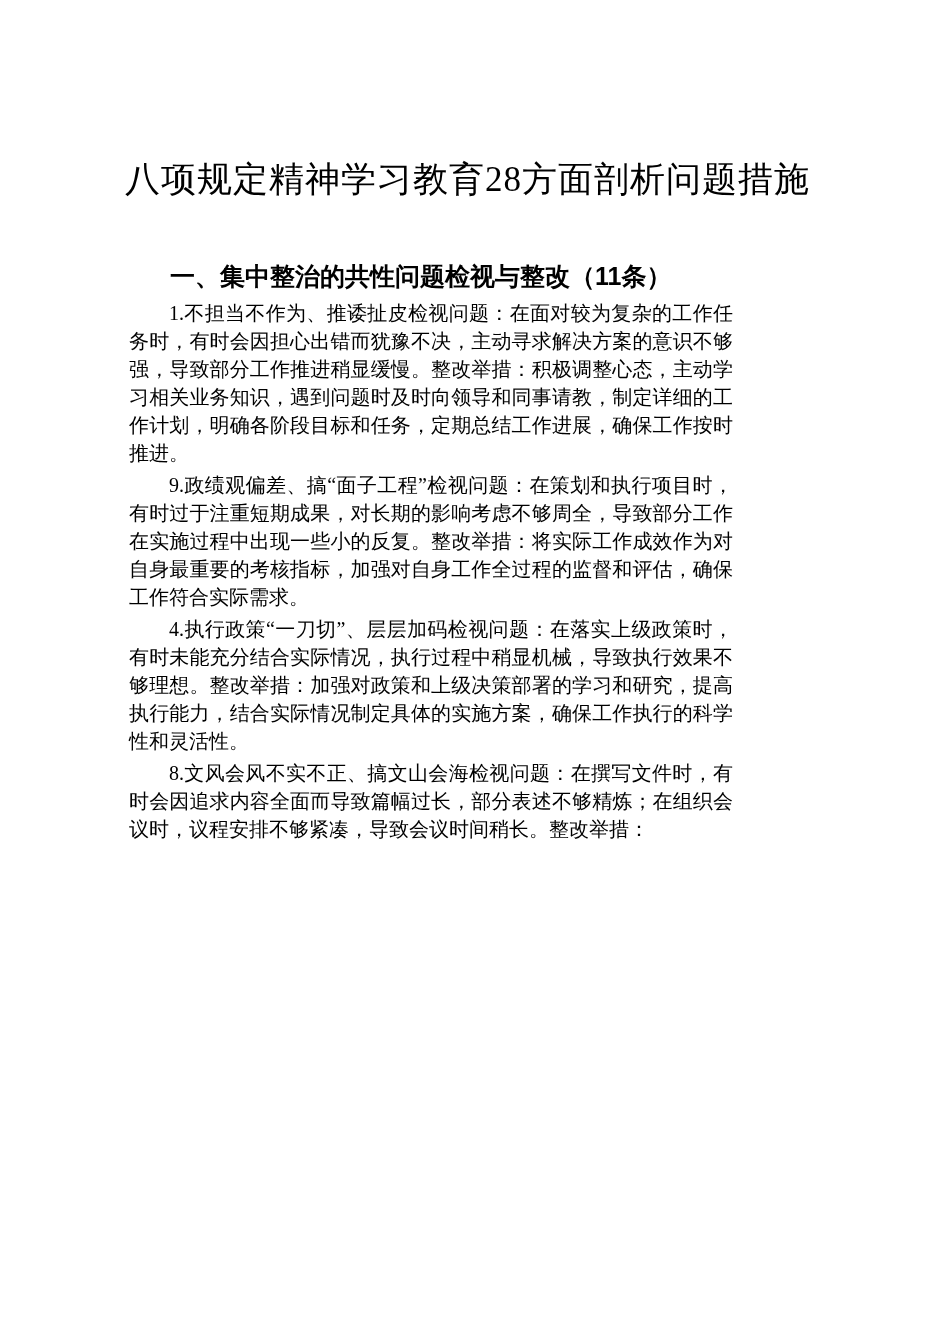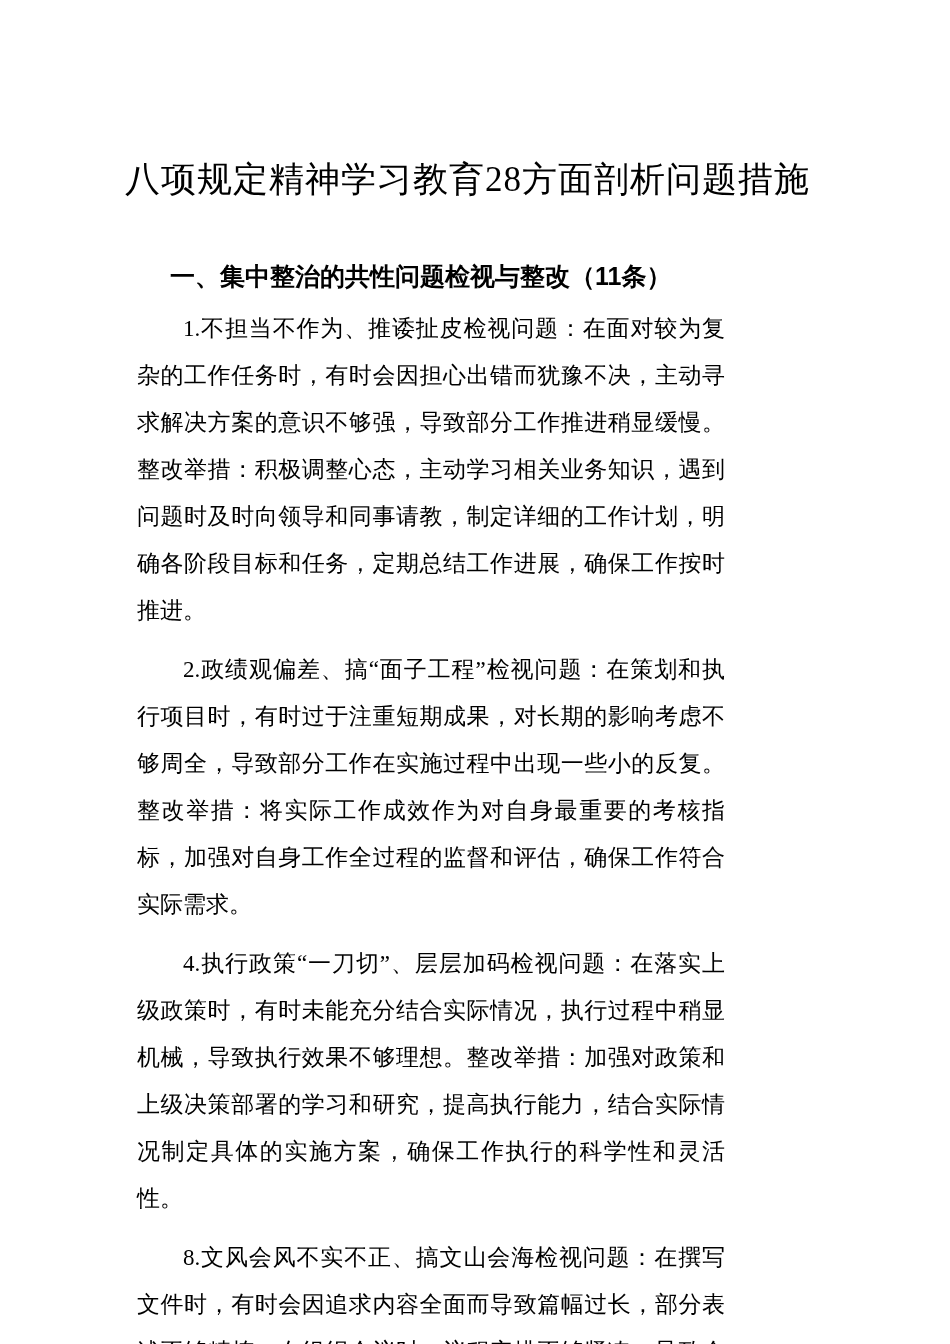--- a/index.html
+++ b/index.html
@@ -38,41 +38,41 @@
     line-height: 34px;
     font-weight: 700;
     font-family: "Liberation Sans", "DejaVu Sans", sans-serif;
     text-indent: 1.8em;
     white-space: nowrap;
   }
   .body-text {
     margin-top: 6px;
   }
   .body-text p {
-    margin: 12px;
-    font-size: 23px;
-    line-height: 47px;
+    margin: 4px;
+    font-size: 20px;
+    line-height: 28px;
     font-family: "Liberation Serif", "DejaVu Serif", serif;
     text-align: justify;
     text-justify: inter-ideograph;
     text-indent: 2em;
     word-break: break-all;
   }
 </style>
 </head>
 <body>
 
 <div class="page">
   <div class="doc">
 
     <h1 class="doc-title">八项规定精神学习教育28方面剖析问题措施</h1>
 
     <h2 class="section-heading">一、集中整治的共性问题检视与整改（11条）</h2>
 
     <div class="body-text">
       <p>1.不担当不作为、推诿扯皮检视问题：在面对较为复杂的工作任务时，有时会因担心出错而犹豫不决，主动寻求解决方案的意识不够强，导致部分工作推进稍显缓慢。整改举措：积极调整心态，主动学习相关业务知识，遇到问题时及时向领导和同事请教，制定详细的工作计划，明确各阶段目标和任务，定期总结工作进展，确保工作按时推进。</p>
-      <p>2.政绩观偏差、搞“面子工程”检视问题：在策划和执行项目时，有时过于注重短期成果，对长期的影响考虑不够周全，导致部分工作在实施过程中出现一些小的反复。整改举措：将实际工作成效作为对自身最重要的考核指标，加强对自身工作全过程的监督和评估，确保工作符合实际需求。</p>
+      <p>9.政绩观偏差、搞“面子工程”检视问题：在策划和执行项目时，有时过于注重短期成果，对长期的影响考虑不够周全，导致部分工作在实施过程中出现一些小的反复。整改举措：将实际工作成效作为对自身最重要的考核指标，加强对自身工作全过程的监督和评估，确保工作符合实际需求。</p>
       <p>4.执行政策“一刀切”、层层加码检视问题：在落实上级政策时，有时未能充分结合实际情况，执行过程中稍显机械，导致执行效果不够理想。整改举措：加强对政策和上级决策部署的学习和研究，提高执行能力，结合实际情况制定具体的实施方案，确保工作执行的科学性和灵活性。</p>
       <p>8.文风会风不实不正、搞文山会海检视问题：在撰写文件时，有时会因追求内容全面而导致篇幅过长，部分表述不够精炼；在组织会议时，议程安排不够紧凑，导致会议时间稍长。整改举措：</p>
     </div>
 
   </div>
 </div>
 
 </body></html>

